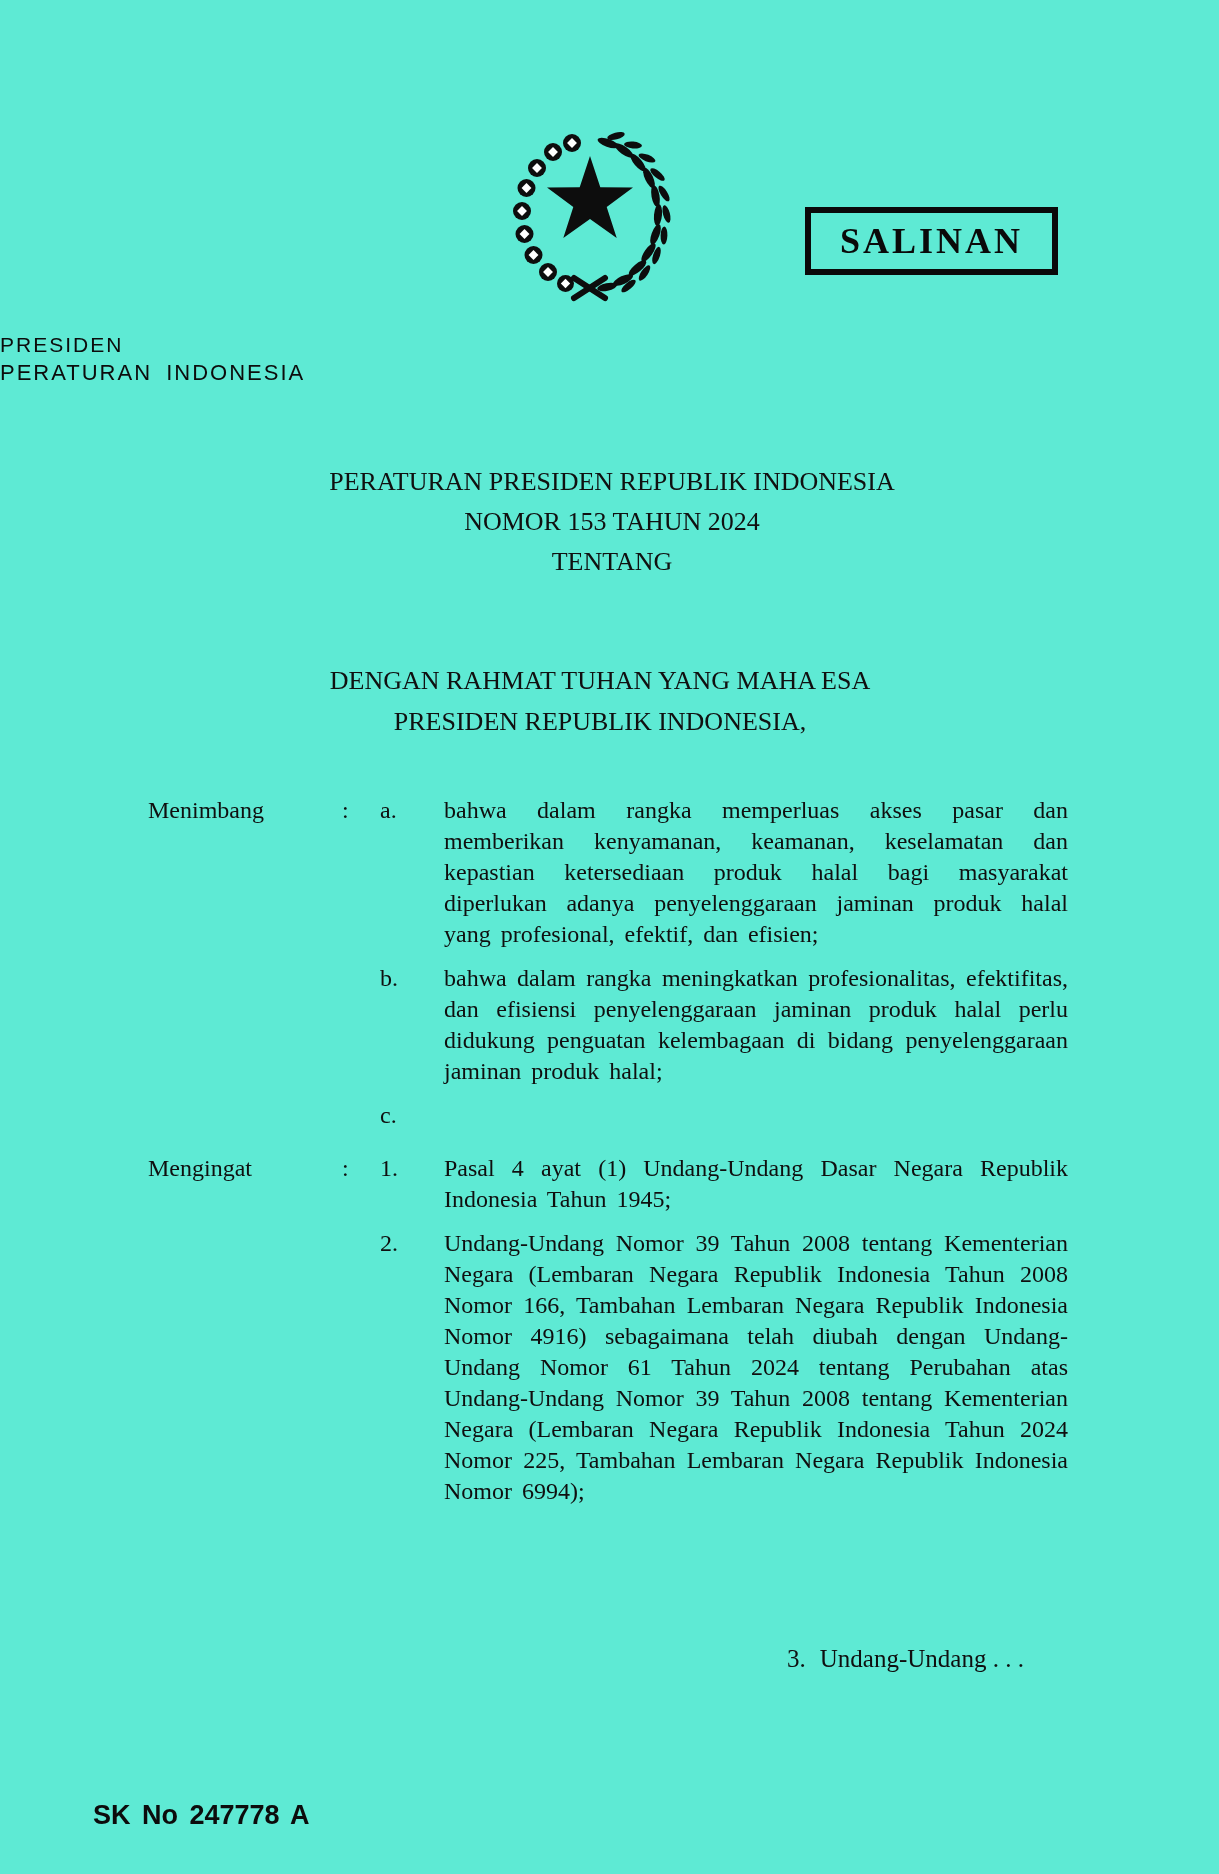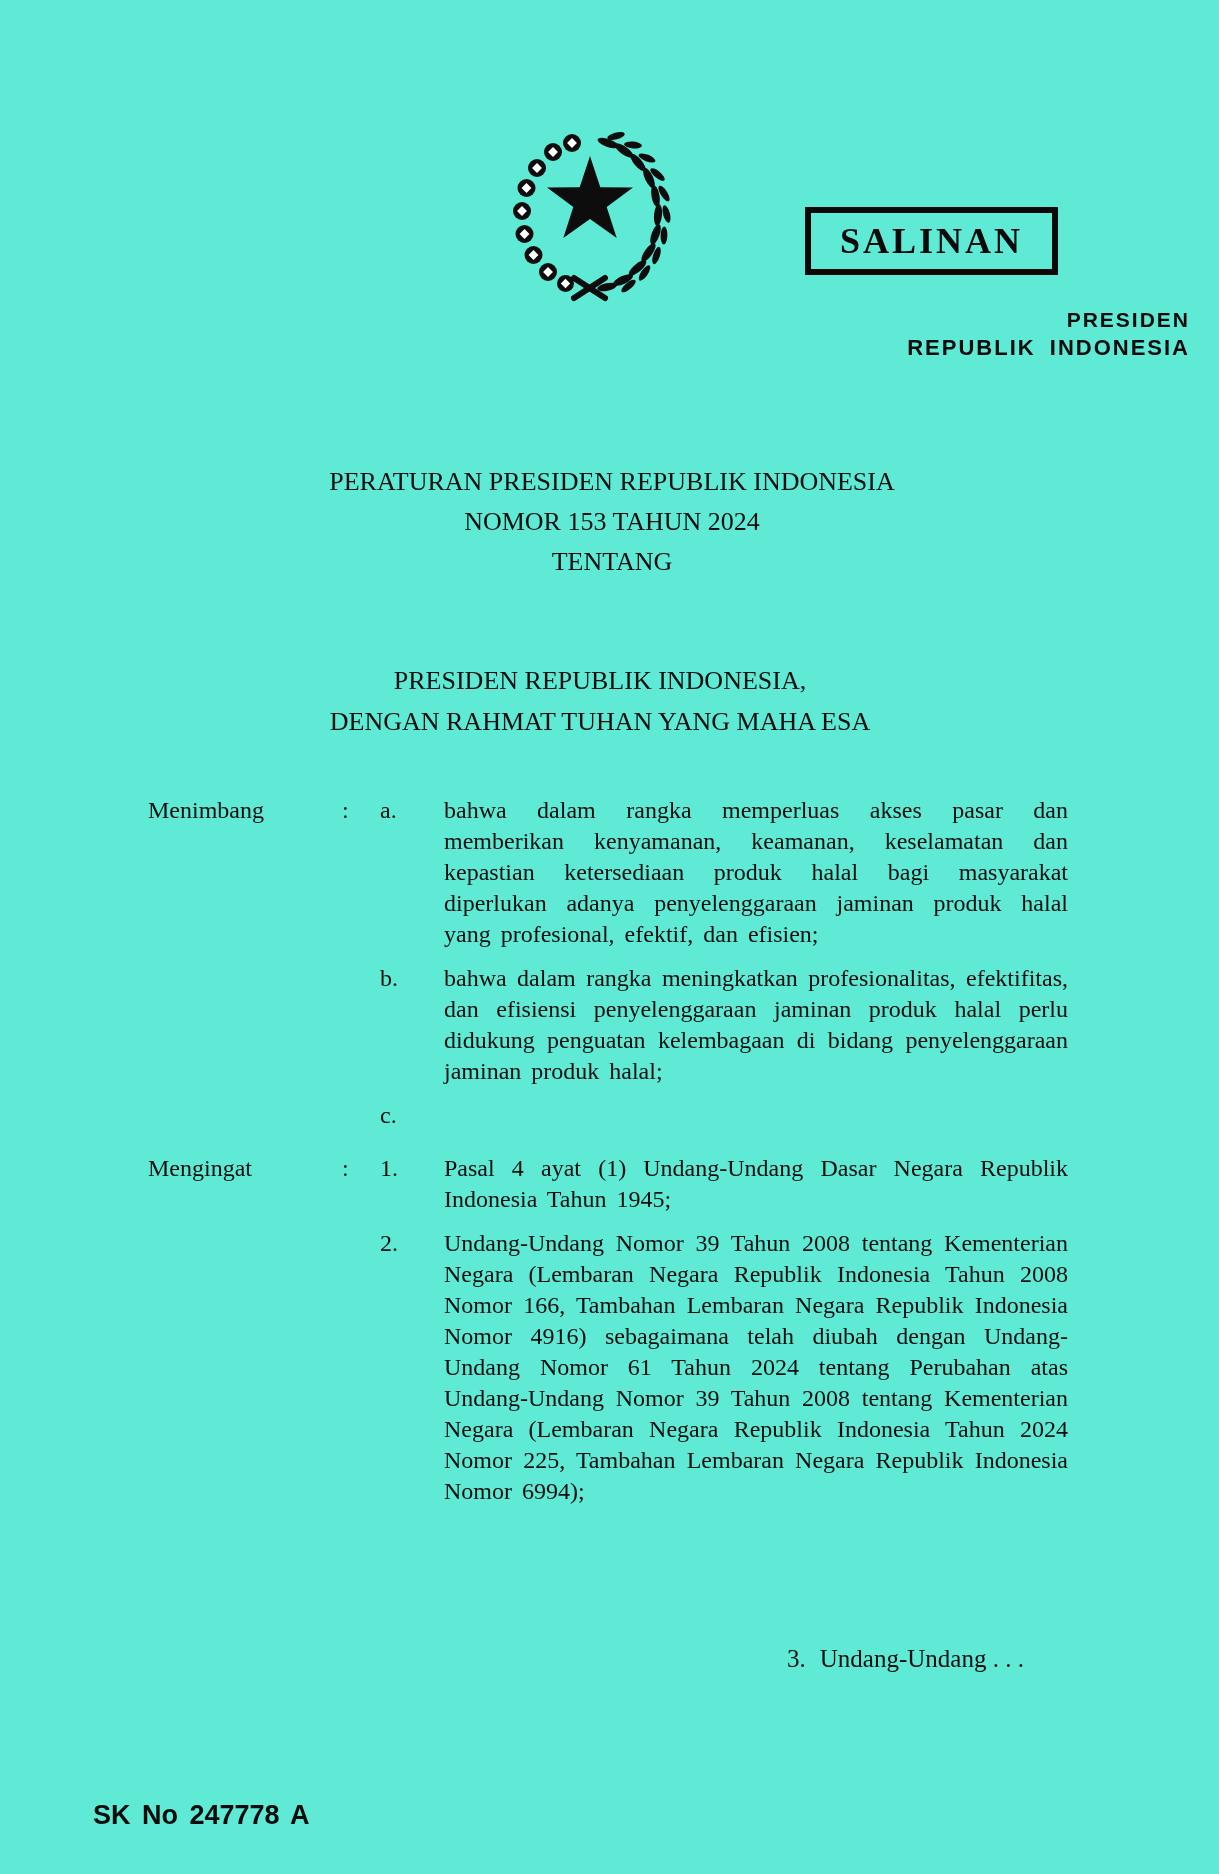--- a/index.html
+++ b/index.html
@@ -18,26 +18,26 @@
   
   .emblem-wrap {
     position: absolute;
     left: 504px;
     top: 126px;
     width: 172px;
     height: 178px;
   }
   .letterhead {
     position: absolute;
-    top: 306px;
+    top: 331px;
     left: 0;
     width: 1190px;
-    text-align: right;
+    text-align: left;
     font-family: "Liberation Sans", sans-serif;
-    font-weight: bold;
+    font-weight: normal;
     color: #0c0c0c;
   }
   .letterhead .lh1 {
     font-size: 21px;
     letter-spacing: 2px;
     line-height: 27px;
   }
   .letterhead .lh2 {
     font-size: 22px;
     letter-spacing: 2px;
@@ -210,32 +210,32 @@
       </g>
     </svg>
   </div>
 
   <div class="salinan-box">
     <span>SALINAN</span>
   </div>
 
   <div class="letterhead">
     <div class="lh1">PRESIDEN</div>
-    <div class="lh2">REPUBLIK INDONESIA</div>
+    <div class="lh2">PERATURAN INDONESIA</div>
   </div>
 
   <div class="title-block">
     <div>PERATURAN PRESIDEN REPUBLIK INDONESIA</div>
     <div>NOMOR 153 TAHUN 2024</div>
     <div>TENTANG</div>
   </div>
 
   <div class="preamble-block">
+    <div>DENGAN RAHMAT TUHAN YANG MAHA ESA</div>
     <div>PRESIDEN REPUBLIK INDONESIA,</div>
-    <div>DENGAN RAHMAT TUHAN YANG MAHA ESA</div>
   </div>
 
   <section class="doc-body">
 
     <div class="clause">
       <div class="row">
         <div class="cell label">Menimbang</div>
         <div class="cell colon">:</div>
         <div class="cell marker">a.</div>
         <p class="cell text">bahwa dalam rangka memperluas akses pasar dan memberikan kenyamanan, keamanan, keselamatan dan kepastian ketersediaan produk halal bagi masyarakat diperlukan adanya penyelenggaraan jaminan produk halal yang profesional, efektif, dan efisien;</p>

